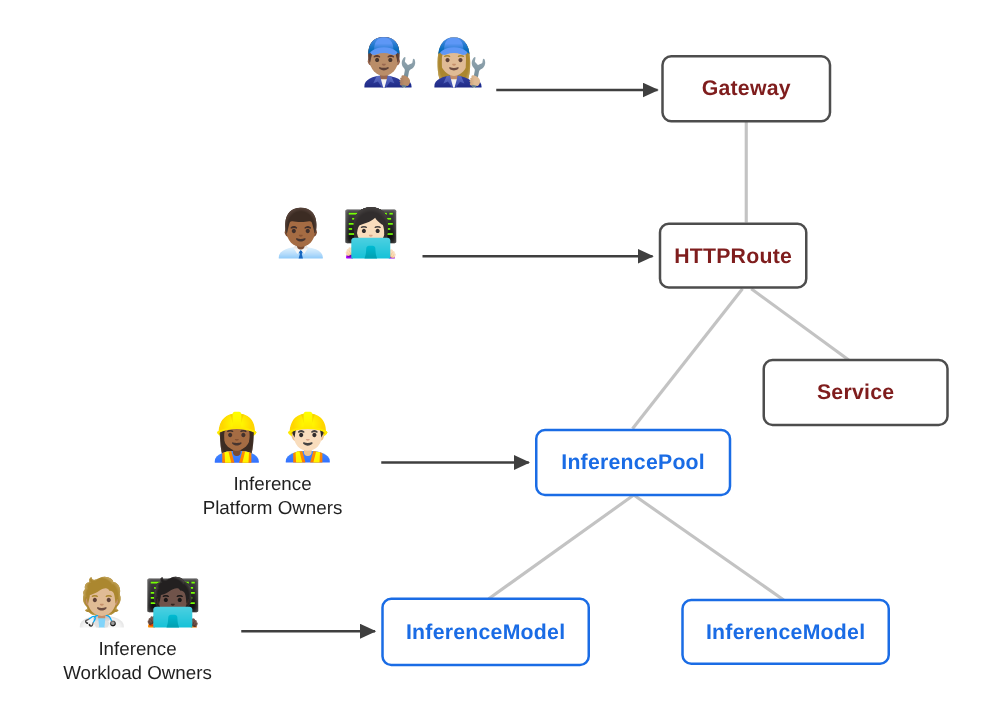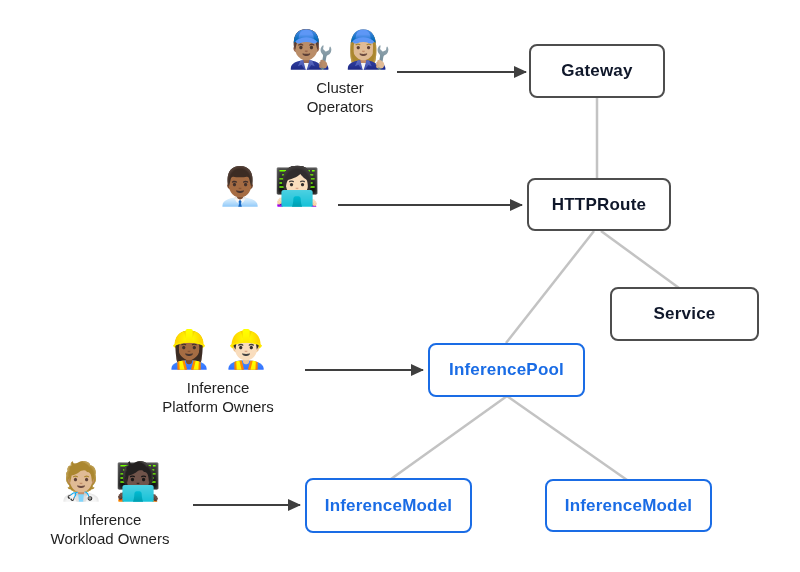--- a/index.html
+++ b/index.html
@@ -21,21 +21,21 @@
     box-sizing: border-box;
     background: #ffffff;
     border: 2.5px solid #4d4d4d;
     border-radius: 8px;
     display: flex;
     align-items: center;
     justify-content: center;
     font-weight: bold;
     font-size: 17px;
     letter-spacing: 0.2px;
-    color: #0f172a;
+    color: #7f1d1d;
   }
   .node.blue {
     border-color: #1a6ce5;
     color: #1a6ce5;
   }
   .actor {
     position: absolute;
     width: 170px;
     text-align: center;
   }
@@ -71,43 +71,41 @@
     <line x1="507" y1="396" x2="627" y2="480" stroke="#c3c3c3" stroke-width="2.5"></line>
 
     <line x1="397" y1="72" x2="526" y2="72" stroke="#3f3f3f" stroke-width="2" marker-end="url(#arrowhead)"></line>
     <line x1="338" y1="205" x2="522" y2="205" stroke="#3f3f3f" stroke-width="2" marker-end="url(#arrowhead)"></line>
     <line x1="305" y1="370" x2="423" y2="370" stroke="#3f3f3f" stroke-width="2" marker-end="url(#arrowhead)"></line>
     <line x1="193" y1="505" x2="300" y2="505" stroke="#3f3f3f" stroke-width="2" marker-end="url(#arrowhead)"></line>
   </svg>
 
   <div class="actor" style="left:255px; top:27px;">
     <div class="actor-emoji">👨🏽‍🔧 👩🏼‍🔧</div>
-    <div class="actor-label">Cluster
-Operators</div>
   </div>
 
   <div class="actor" style="left:184px; top:164px;">
     <div class="actor-emoji">👨🏾‍💼 👩🏻‍💻</div>
   </div>
 
   <div class="actor" style="left:133px; top:327px;">
     <div class="actor-emoji">👷🏾‍♀️ 👷🏻‍♂️</div>
     <div class="actor-label">Inference
 Platform Owners</div>
   </div>
 
   <div class="actor" style="left:25px; top:459px;">
     <div class="actor-emoji">🧑🏼‍⚕️ 🧑🏿‍💻</div>
     <div class="actor-label">Inference
 Workload Owners</div>
   </div>
 
   <div class="node" style="left:529px; top:44px; width:136px; height:54px;">Gateway</div>
 
-  <div class="node" style="left:527px; top:178px; width:144px; height:53px;">HTTPRoute</div>
+  <div class="node" style="left:527px; top:178px; width:119px; height:53px;">HTTPRoute</div>
 
   <div class="node" style="left:610px; top:287px; width:149px; height:54px;">Service</div>
 
   <div class="node blue" style="left:428px; top:343px; width:157px; height:54px;">InferencePool</div>
 
   <div class="node blue" style="left:305px; top:478px; width:167px; height:55px;">InferenceModel</div>
 
   <div class="node blue" style="left:545px; top:479px; width:167px; height:53px;">InferenceModel</div>
 
 </div>

